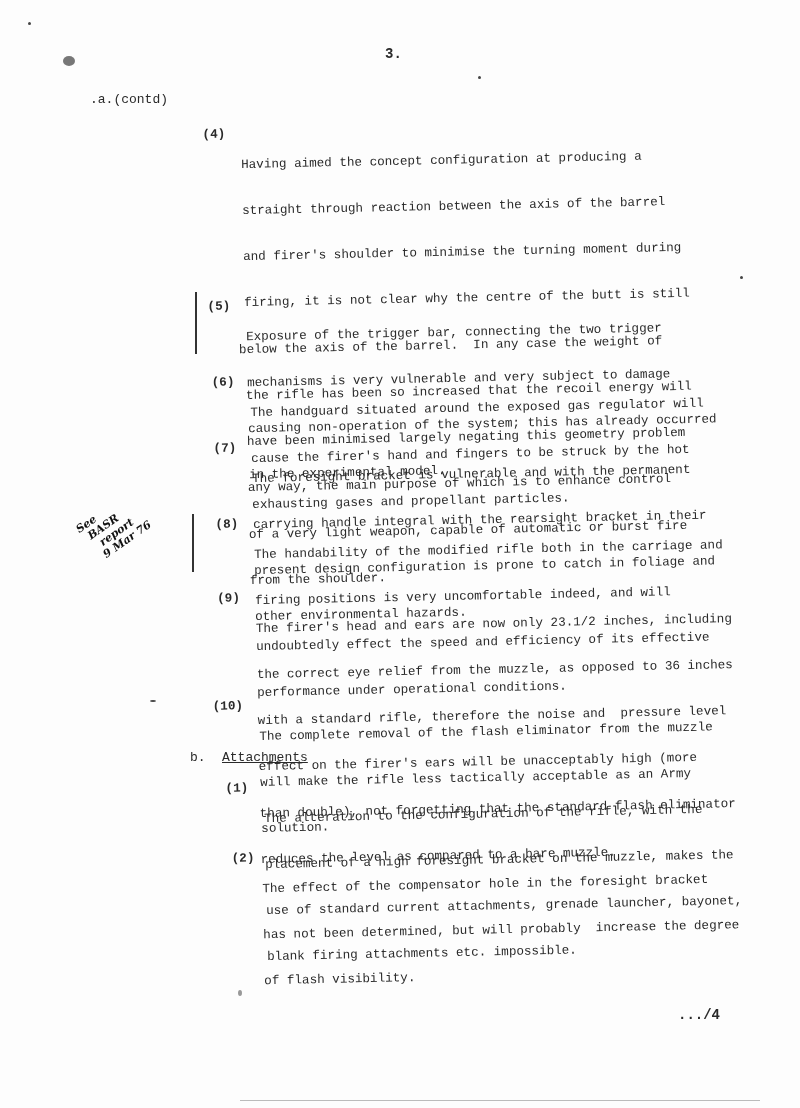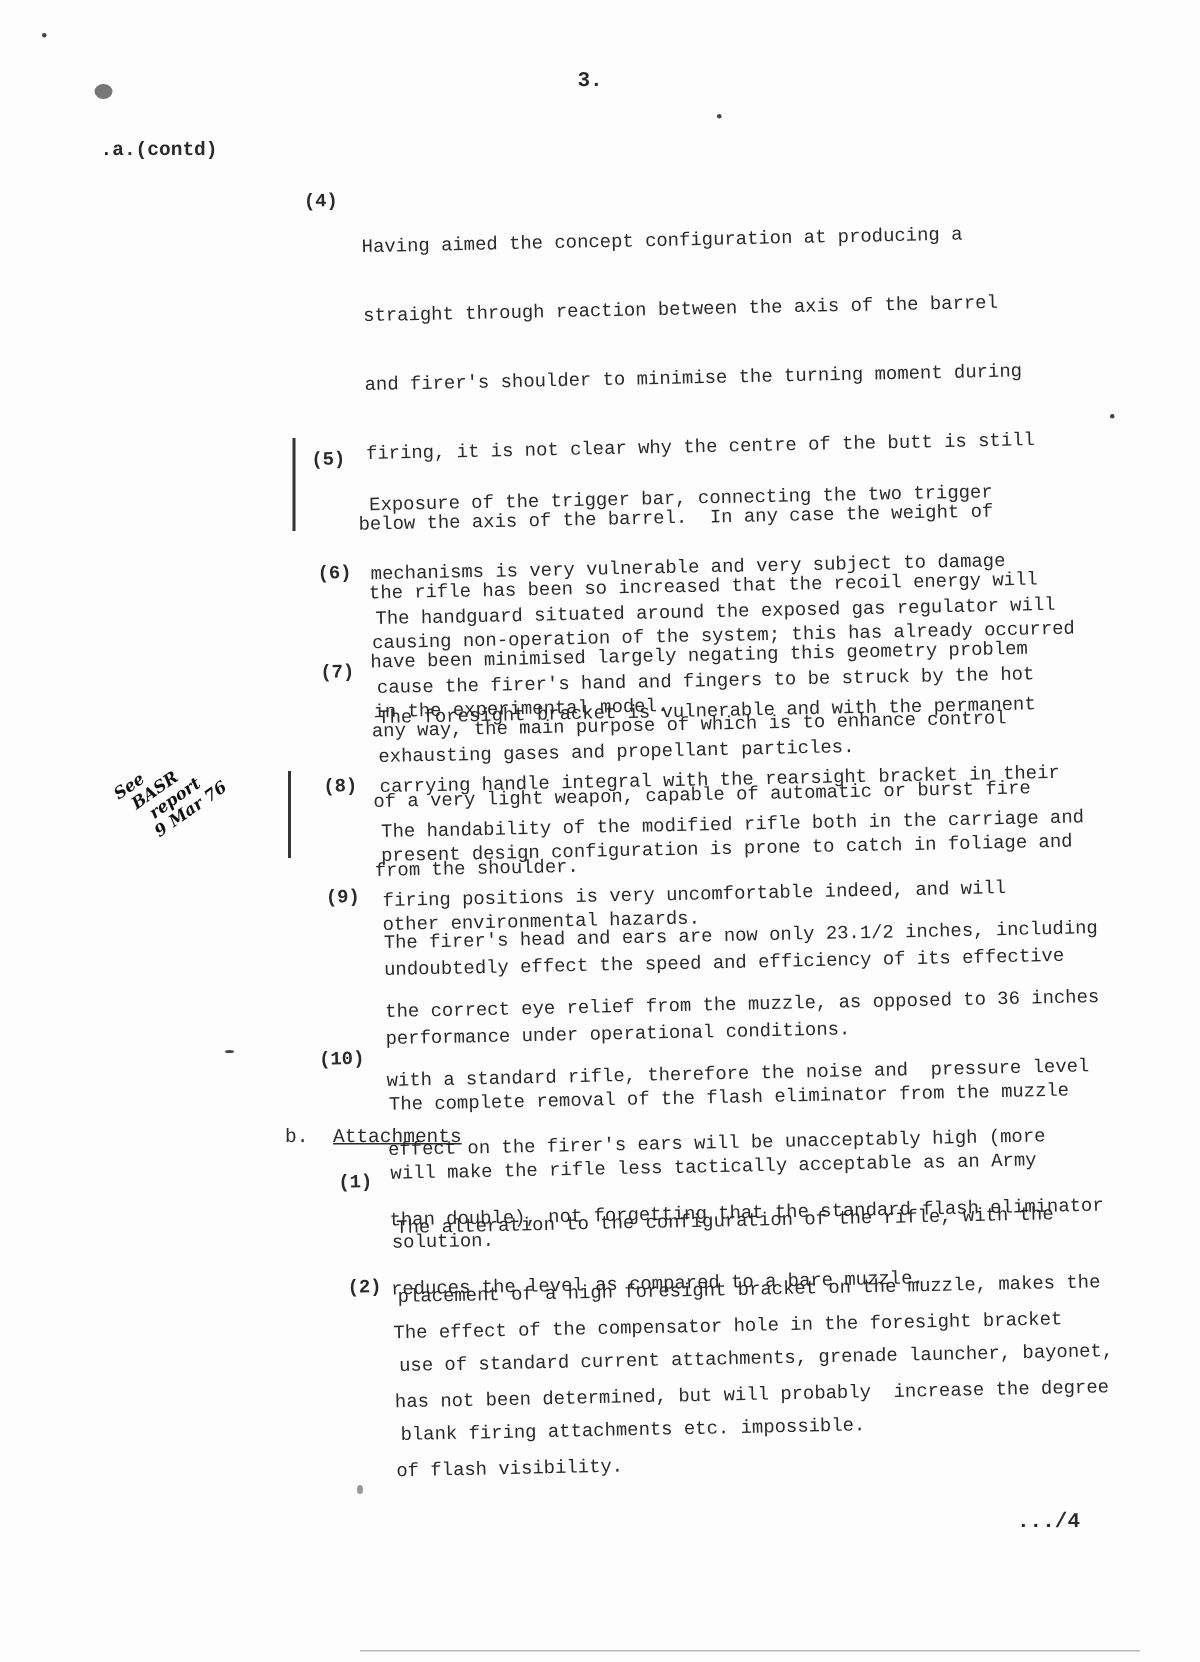--- a/index.html
+++ b/index.html
@@ -2,21 +2,21 @@
 <html><head>
 <meta charset="utf-8">
 <style>
   html, body { margin:0; padding:0; }
   body {
     width:800px; height:1108px; background:#fdfdfd; position:relative; overflow:hidden;
     font-family: "Liberation Mono", "DejaVu Sans Mono", monospace;
     color:#2a2a2a;
   }
   .page-num { position:absolute; left:385px; top:46px; font-size:14px; font-weight:bold; }
-  .section-a { position:absolute; left:67px; top:92px; font-size:13px; font-weight:bold; }
+  .section-a { position:absolute; left:90px; top:92px; font-size:13px; font-weight:normal; }
   .item { position:absolute; font-size:12.6px; line-height:15.4px; }
   .item .num { position:absolute; left:0; top:0; font-weight:bold; }
   .item .body { position:absolute; top:0; white-space:pre; }
   .section-b { position:absolute; left:190px; top:750px; font-size:13px; }
   .section-b .letter { display:inline-block; width:32px; }
   .section-b .title { text-decoration:underline; }
   .margin-bar { position:absolute; width:2px; background:#333; }
   .note { position:absolute; left:74px; top:526px; width:100px; height:70px;
           font-family:"DejaVu Serif", serif; font-style:italic; font-size:11px; font-weight:bold;
           line-height:12px; color:#111; transform:rotate(-35deg); transform-origin:left top; }

